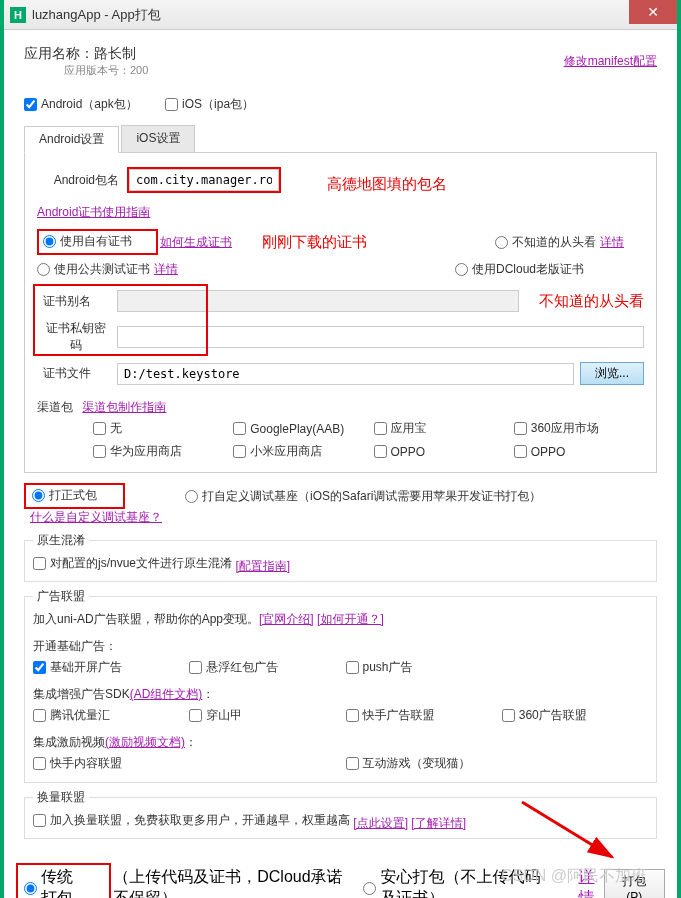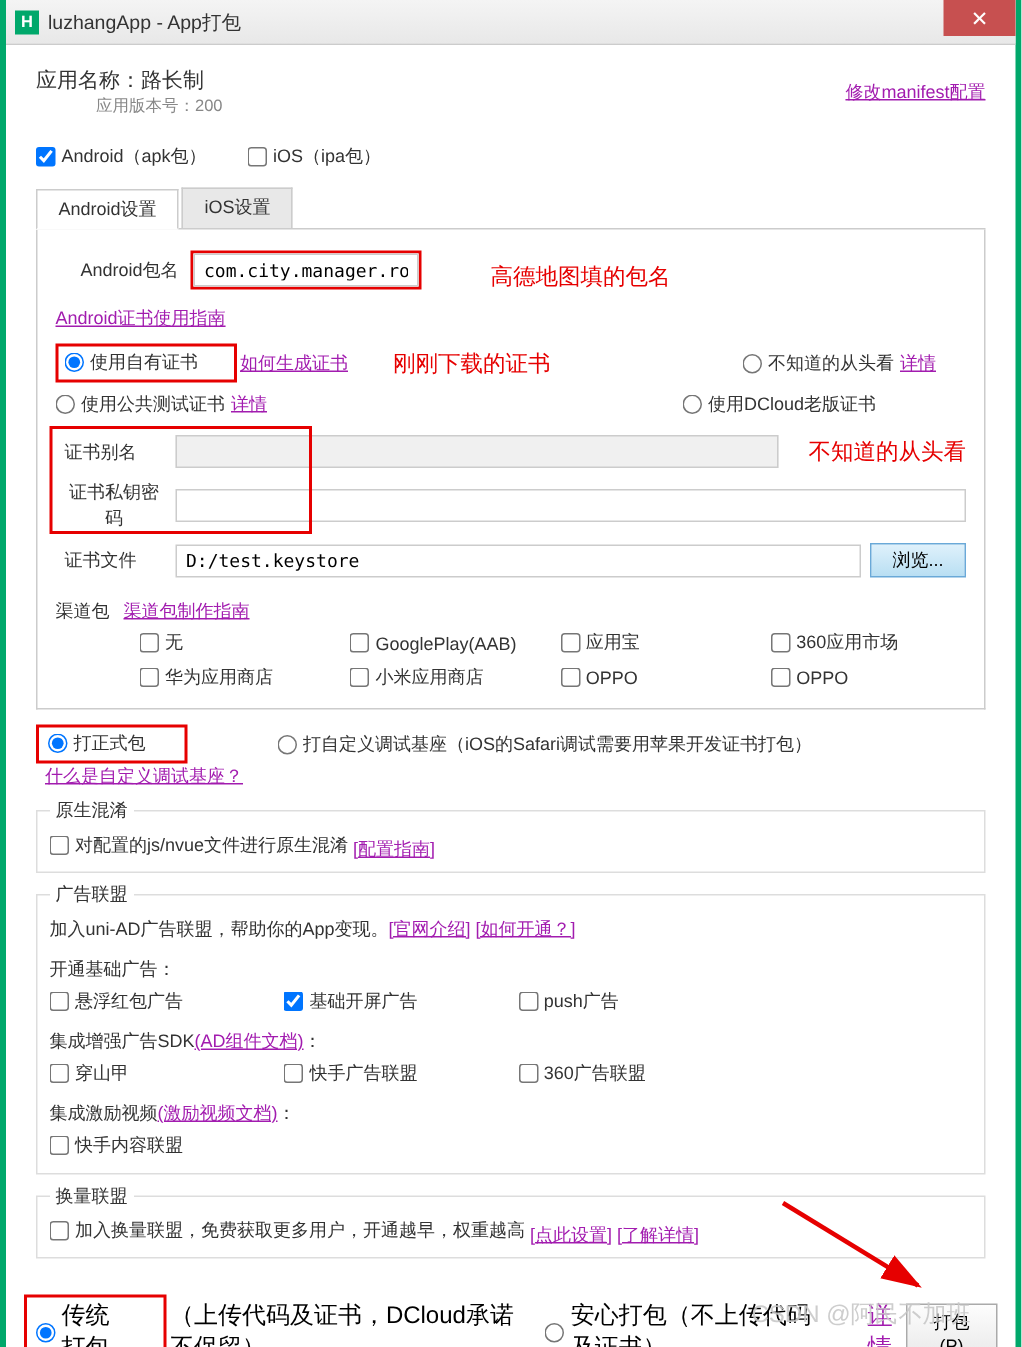--- a/index.html
+++ b/index.html
@@ -194,55 +194,63 @@
         </label>
       <span class="link">[配置指南]</span>
     </fieldset>
 
     <fieldset class="thin">
       <legend class="legend-text">广告联盟</legend>
       <div><span>加入uni-AD广告联盟，帮助你的App变现。</span><span class="link">[官网介绍]</span> <span class="link">[如何开通？]</span></div>
       <div class="section-title">开通基础广告：</div>
       <div class="check-grid" style="grid-template-columns:repeat(4,1fr);">
         <label class="check-item">
-            <input type="checkbox" style="">
-            <span>悬浮红包广告</span>
-          </label>
-        <label class="check-item">
             <input type="checkbox" checked="" style="">
             <span>基础开屏广告</span>
           </label>
         <label class="check-item">
             <input type="checkbox" style="">
+            <span>悬浮红包广告</span>
+          </label>
+        <label class="check-item">
+            <input type="checkbox" style="">
             <span>push广告</span>
           </label>
         <span></span>
       </div>
       <div class="section-title"><span>集成增强广告SDK</span><span class="link">(AD组件文档)</span>：</div>
       <div class="check-grid">
         <label class="check-item">
             <input type="checkbox" style="">
+            <span>腾讯优量汇</span>
+          </label>
+        <label class="check-item">
+            <input type="checkbox" style="">
             <span>穿山甲</span>
           </label>
         <label class="check-item">
             <input type="checkbox" style="">
             <span>快手广告联盟</span>
           </label>
         <label class="check-item">
             <input type="checkbox" style="">
             <span>360广告联盟</span>
           </label>
       </div>
       <div class="section-title"><span>集成激励视频</span><span class="link">(激励视频文档)</span>：</div>
       <div class="check-grid">
         <label class="check-item">
             <input type="checkbox" style="">
             <span>快手内容联盟</span>
           </label>
         <span></span>
+        <label class="check-item">
+            <input type="checkbox" style="">
+            <span>互动游戏（变现猫）</span>
+          </label>
         <span></span>
       </div>
     </fieldset>
 
     <fieldset class="thin">
       <legend class="legend-text">换量联盟</legend>
       <label class="check-item">
           <input type="checkbox" style="">
           <span>加入换量联盟，免费获取更多用户，开通越早，权重越高</span>
         </label>

